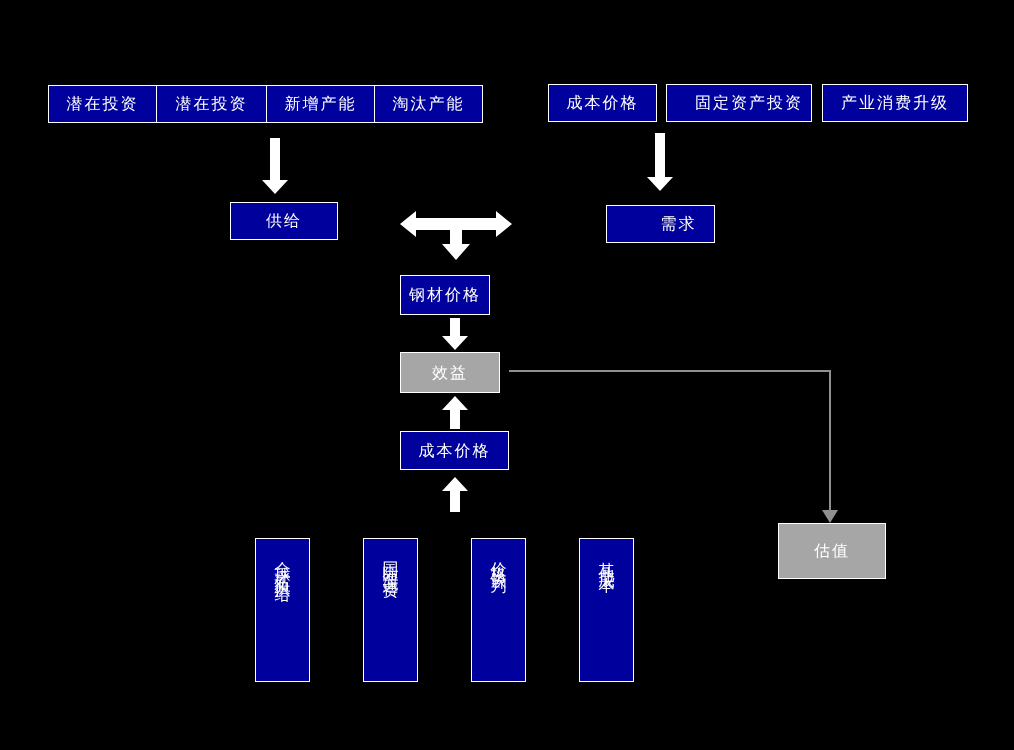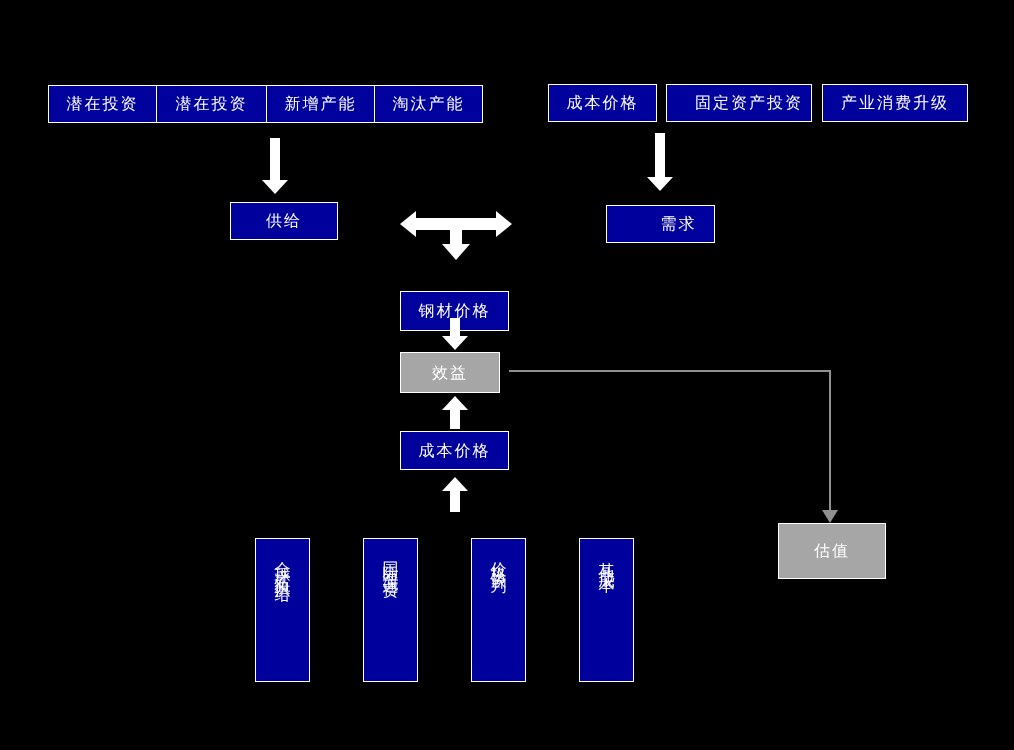--- a/index.html
+++ b/index.html
@@ -45,21 +45,21 @@
 
   <div class="box" style="left:230px;top:202px;width:108px;height:38px;">供给</div>
 
   <div class="box" style="left:606px;top:205px;width:109px;height:38px;padding-left:36px;">需求</div>
 
   <svg class="arrow" style="left:400px;top:208px;" width="112" height="52">
     <polygon points="16,10 16,3 0,16 16,29 16,22 96,22 96,29 112,16 96,3 96,10" fill="#ffffff"></polygon>
     <polygon points="50,20 62,20 62,36 70,36 56,52 42,36 50,36" fill="#ffffff"></polygon>
   </svg>
 
-  <div class="box" style="left:400px;top:291px;width:109px;height:40px;">钢材价格</div>
+  <div class="box" style="left:400px;top:275px;width:90px;height:40px;">钢材价格</div>
 
   <svg class="arrow" style="left:442px;top:318px;" width="26" height="32">
     <polygon points="8,0 18,0 18,18 26,18 13,32 0,18 8,18" fill="#ffffff"></polygon>
   </svg>
 
   <div class="box gray" style="left:400px;top:352px;width:100px;height:41px;">效益</div>
 
   <svg class="arrow" style="left:442px;top:396px;" width="26" height="33">
     <polygon points="13,0 26,14 18,14 18,33 8,33 8,14 0,14" fill="#ffffff"></polygon>
   </svg>

